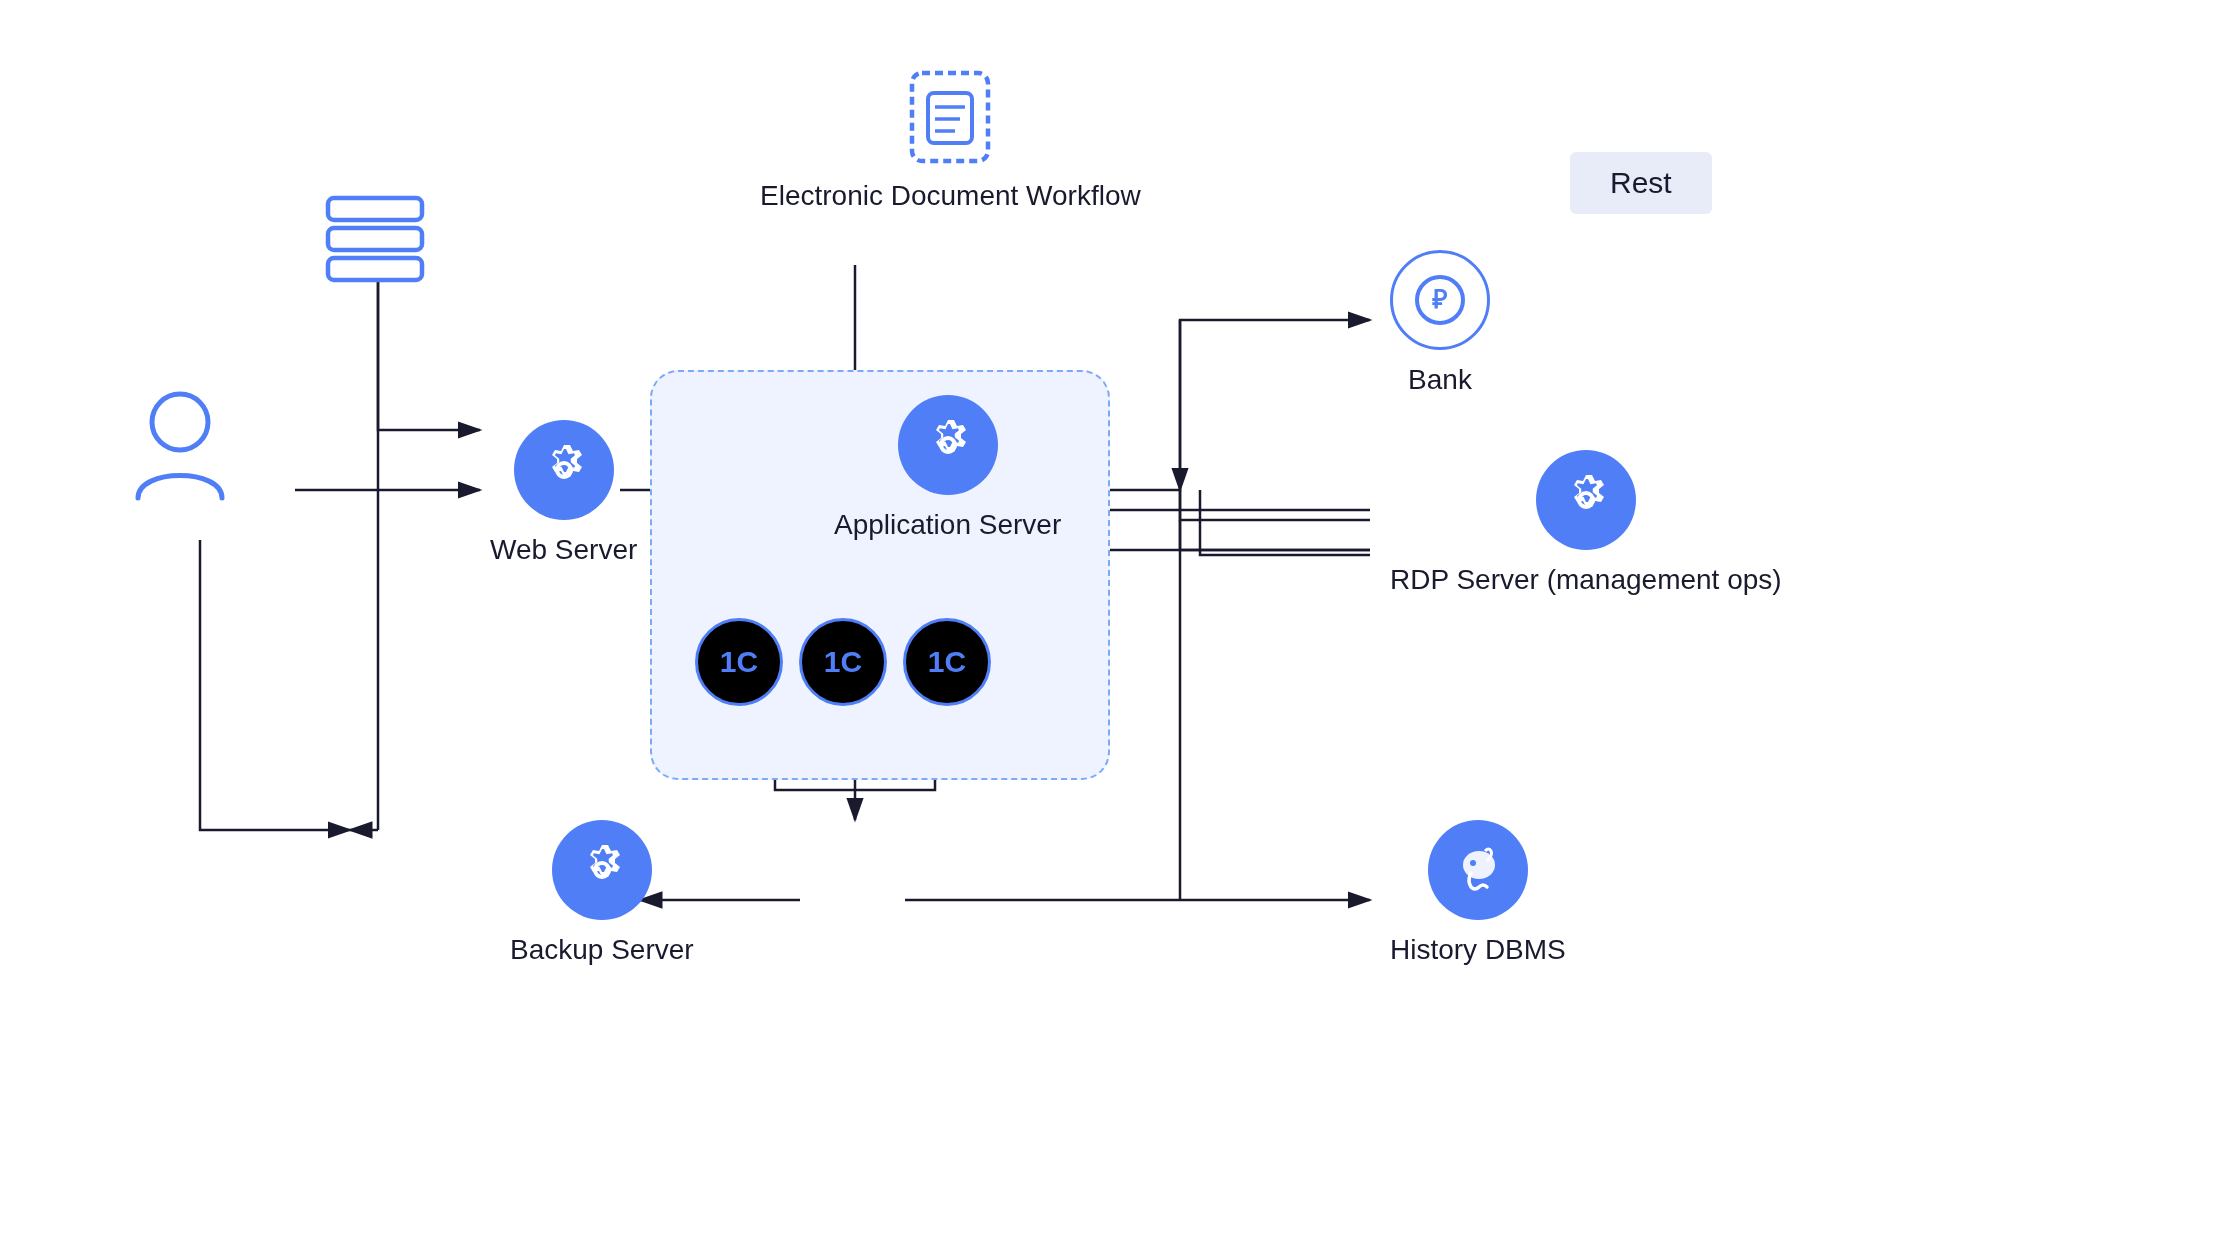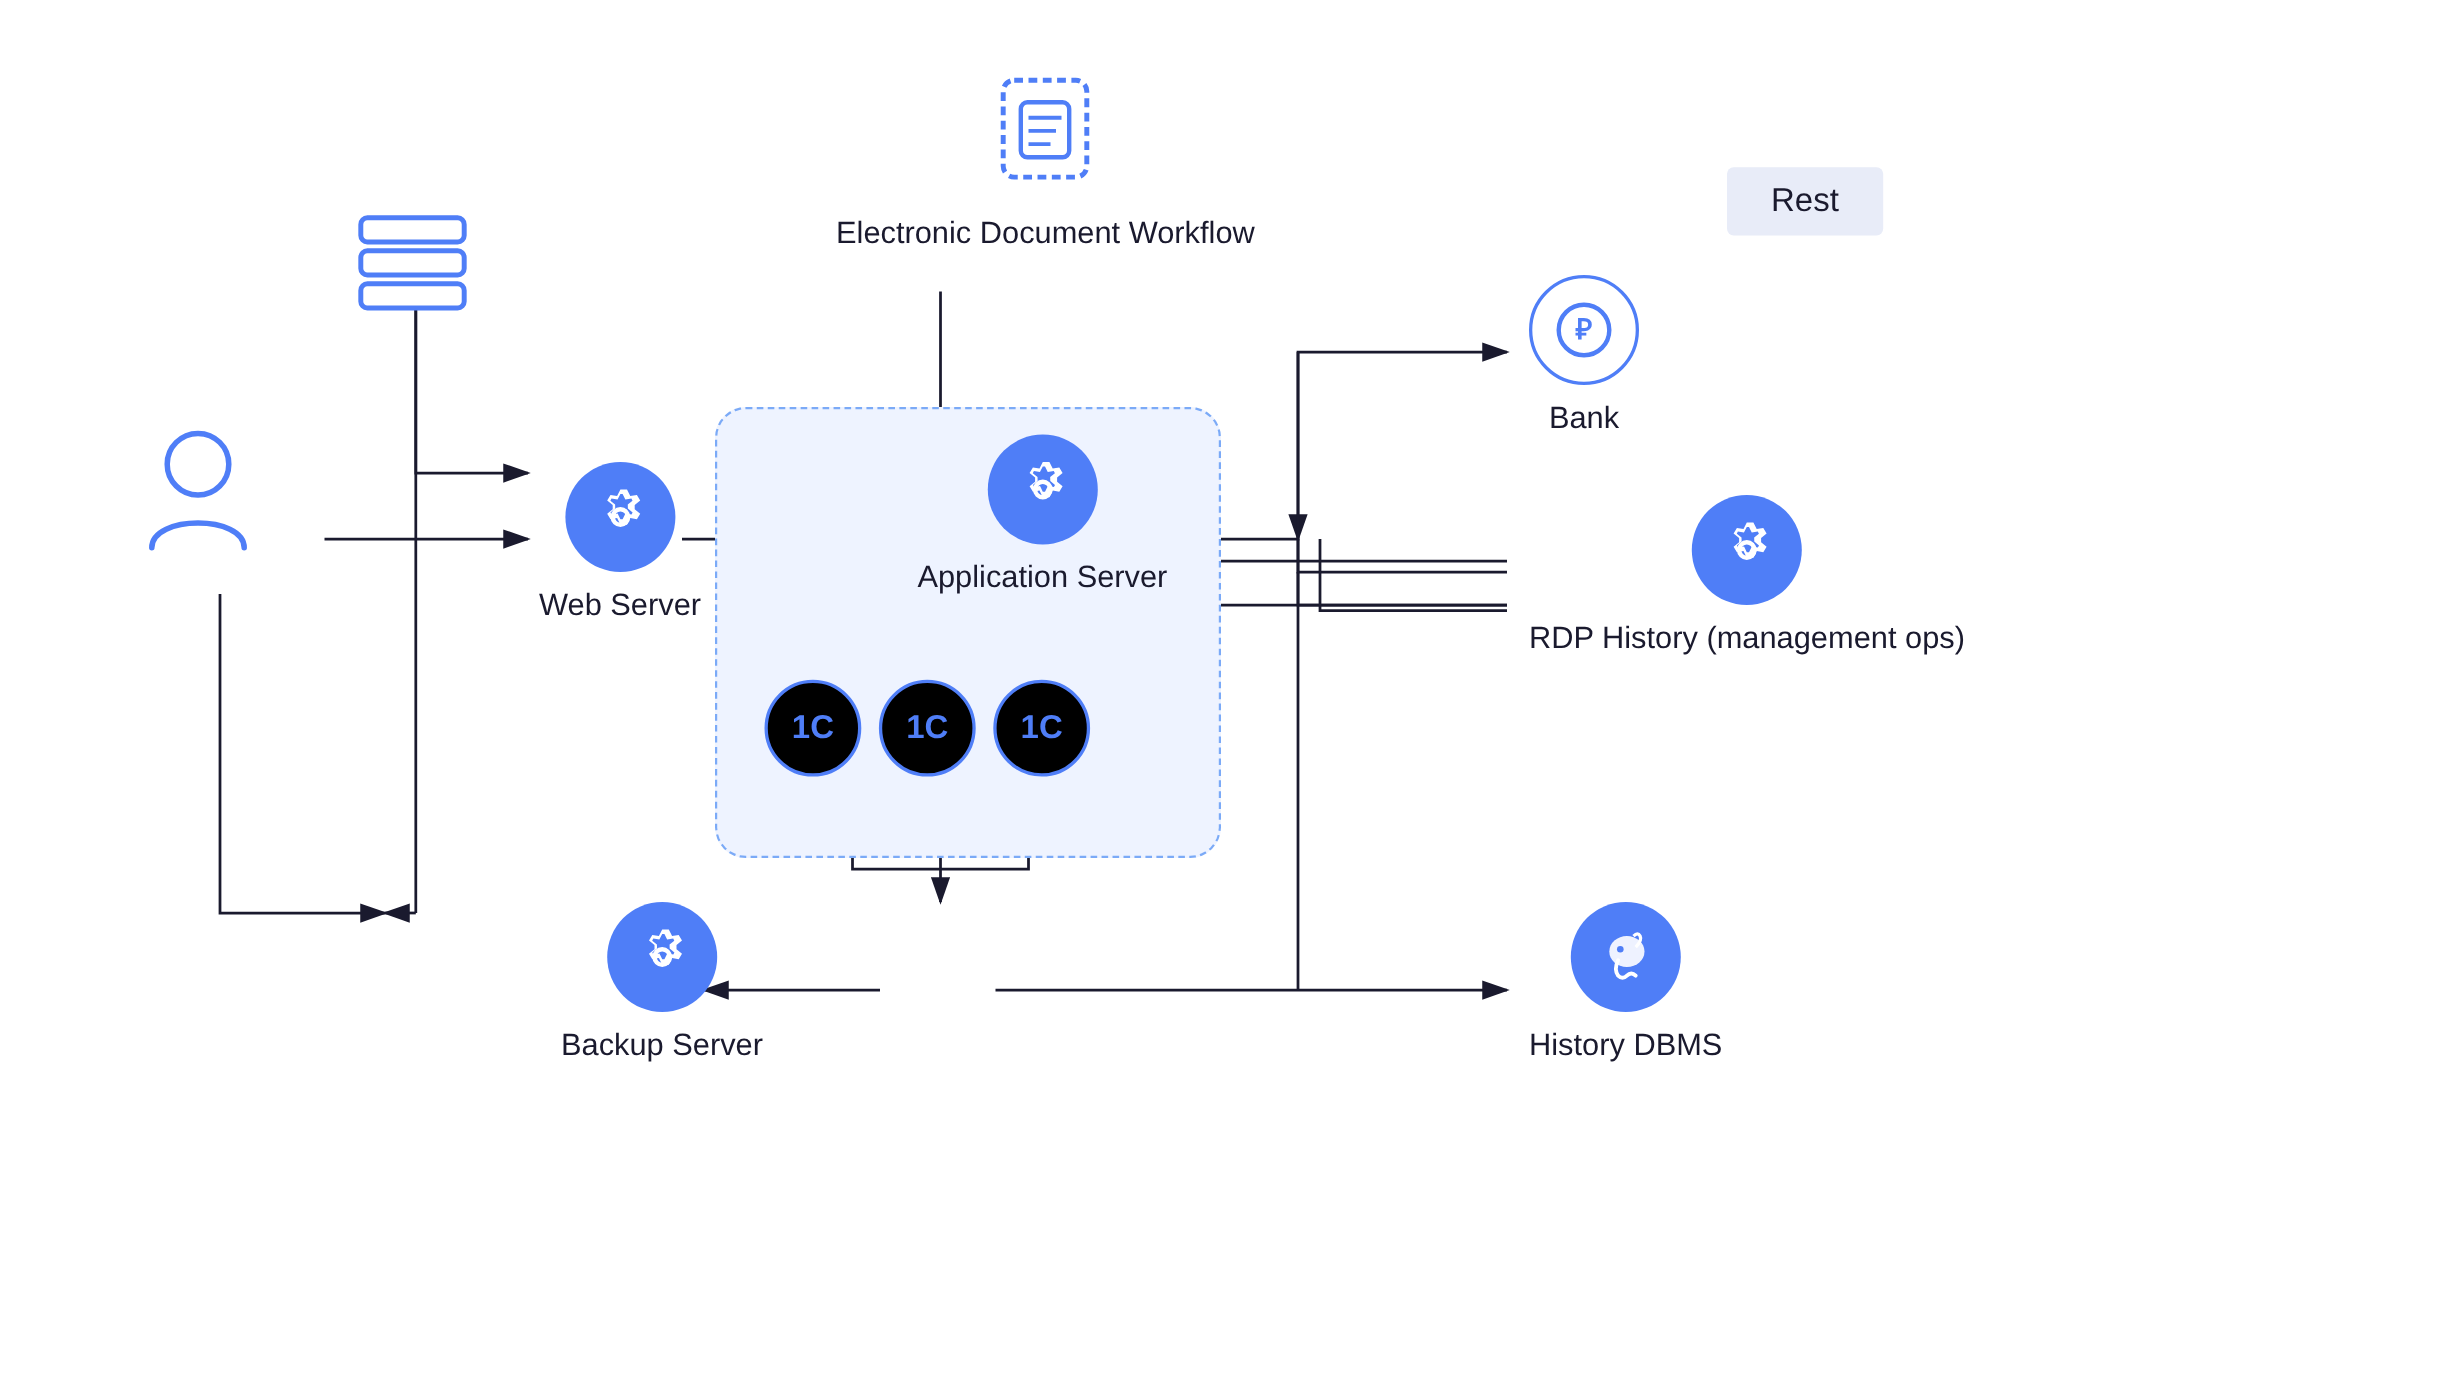--- a/index.html
+++ b/index.html
@@ -88,21 +88,21 @@
     .db-stack {
       position: absolute;
     }
 
     
     .edw-node {
       position: absolute;
       display: flex;
       flex-direction: column;
       align-items: center;
-      gap: 24px;
+      gap: 8px;
     }
 
     
     .one-c-group {
       position: absolute;
       display: flex;
       gap: 16px;
     }
 
     .one-c-circle {
@@ -253,21 +253,21 @@
     <div class="node-label">Bank</div>
   </div>
 
   <div class="node" style="left:1390px; top:450px;">
     <div class="icon-circle">
       <svg viewBox="0 0 54 54" fill="white">
         <path d="M27 18a9 9 0 100 18 9 9 0 000-18zm0 14a5 5 0 110-10 5 5 0 010 10z"></path>
         <path d="M27 2l-3 6-6-1-3 5 5 4v4l-5 4 3 5 6-1 3 6h6l3-6 6 1 3-5-5-4v-4l5-4-3-5-6 1-3-6h-6zm0 4h2l2.5 5.2 5.5-1 1 2-4.3 3.5.1 3.6 4.3 3.5-1 2-5.5-1L29 29h-2l-2.5-5.2-5.5 1-1-2 4.3-3.5-.1-3.6-4.3-3.5 1-2 5.5 1L27 6z"></path>
       </svg>
     </div>
-    <div class="node-label">RDP History
+    <div class="node-label">RDP Server
 (management
 ops)</div>
   </div>
 
   <div class="node" style="left:1390px; top:820px;">
     <div class="icon-circle">
       <svg viewBox="0 0 54 54" fill="white">
         <ellipse cx="28" cy="22" rx="16" ry="14" fill="white" opacity="0.9"></ellipse>
         <path d="M20 30 Q16 38 20 44 Q24 48 28 44 Q32 40 36 44" stroke="white" stroke-width="3.5" fill="none" stroke-linecap="round"></path>
         <circle cx="22" cy="20" r="3" fill="#4f7ef7"></circle>

